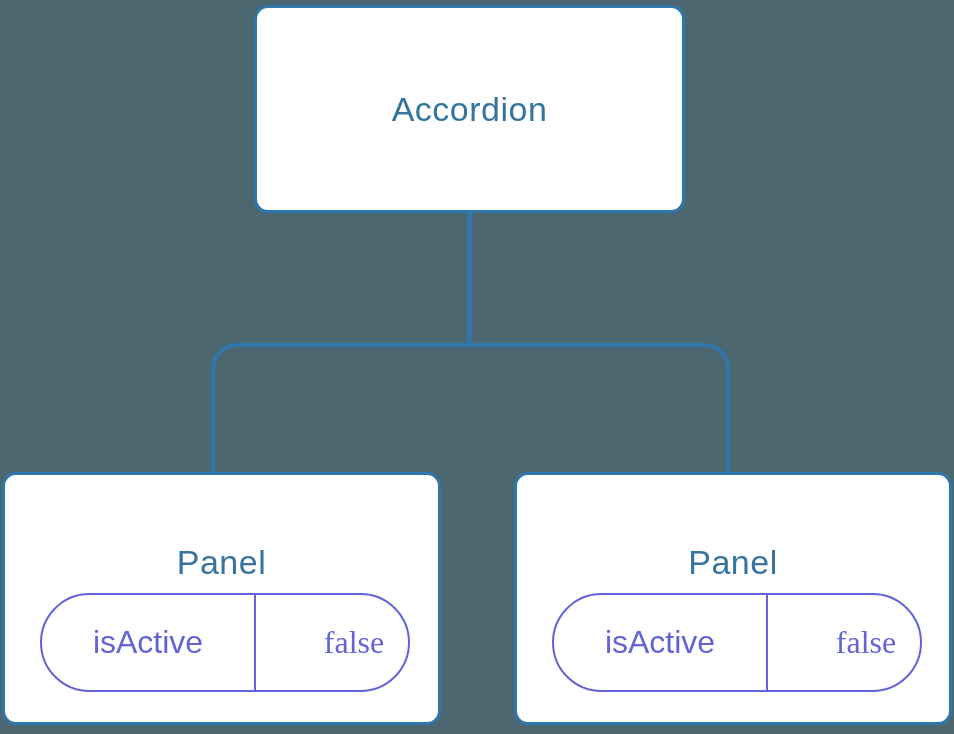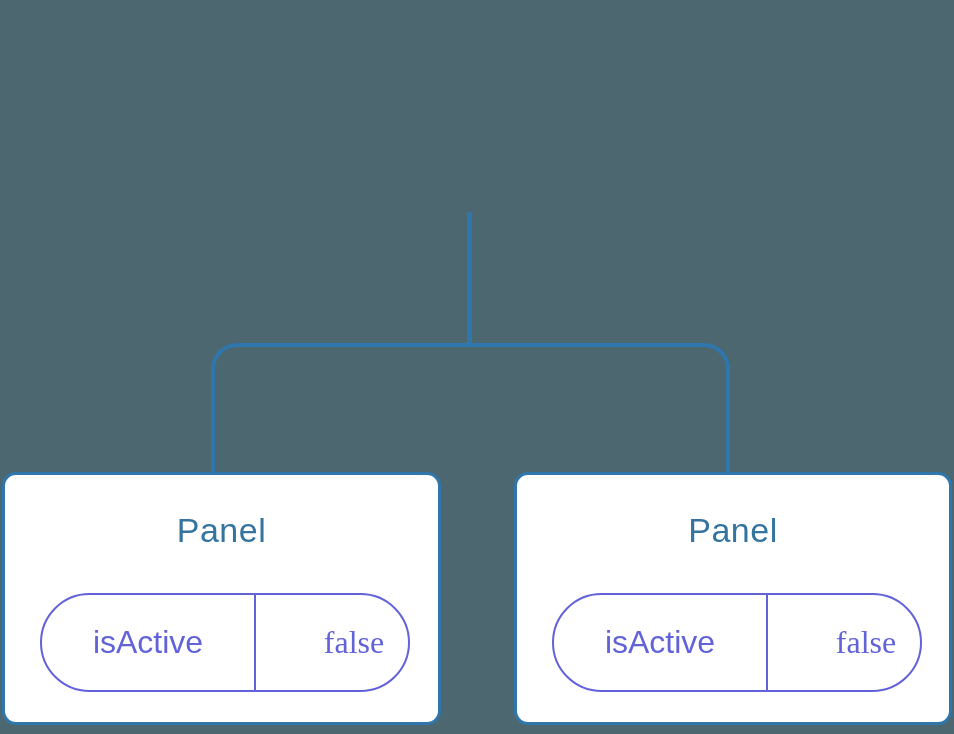--- a/index.html
+++ b/index.html
@@ -40,21 +40,21 @@
     justify-content: center;
   }
   .panel-node {
     top: 472px;
     width: 439px;
     height: 253px;
   }
   .panel-node.left  { left: 2px; }
   .panel-node.right { left: 514px; width: 438px; }
   .panel-node .node-title {
-    margin-top: 36px;
+    margin-top: 68px;
   }
   
   .connector-stem {
     position: absolute;
     left: 467px;
     top: 212px;
     width: 5px;
     height: 131px;
     background: var(--line_color, #2E76AC);
   }
@@ -99,20 +99,23 @@
     align-items: center;
     justify-content: center;
     font-family: Liberation Serif, serif;
   }
 </style>
 </head>
 <body>
 
 <div class="stage">
 
+  <div class="node accordion-node">
+    <div class="node-title">Accordion</div>
+  </div>
 
   <div class="connector-stem"></div>
 
   <div class="connector-bracket"></div>
 
   <div class="node panel-node left">
     <div class="node-title">Panel</div>
     <div class="state-pill">
       <div class="state-key">isActive</div>
       <div class="state-value">false</div>

